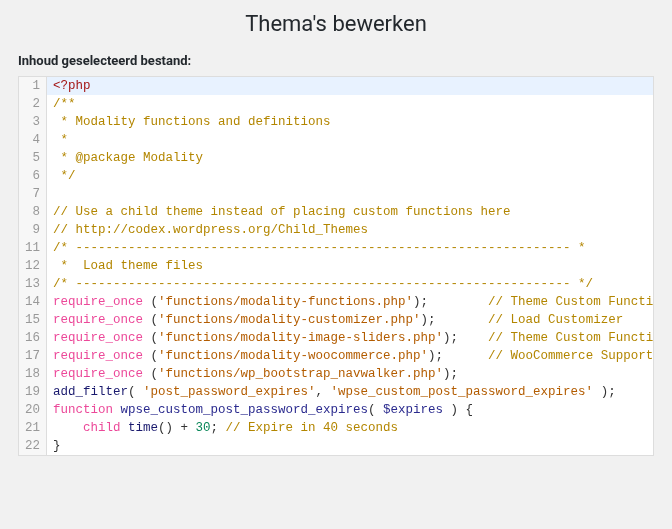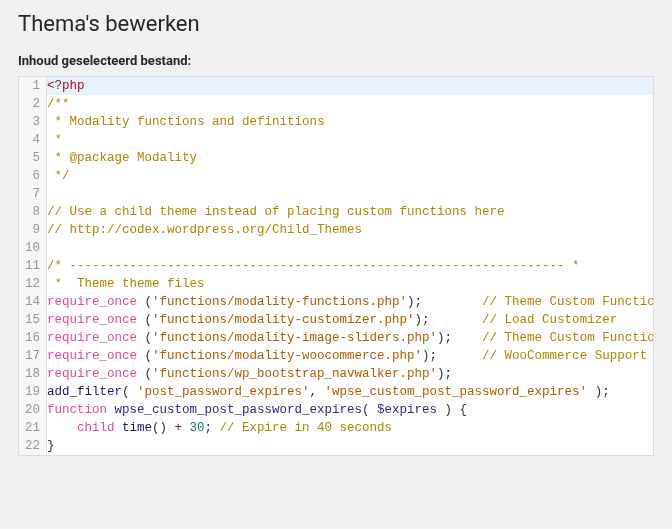--- a/index.html
+++ b/index.html
@@ -11,20 +11,21 @@
     color: #23282d;
     width: 672px;
   }
   .wrap { padding: 10px 18px 0 18px; }
   h1.page-title {
     font-size: 22px;
     font-weight: 400;
     margin: 0 0 14px 0;
     color: #23282d;
     line-height: 1.3;
+    text-align: center;
   }
   h2.sub-title {
     font-size: 17px;
     font-weight: 600;
     margin: 0 0 18px 0;
     color: #23282d;
   }
   .content-label {
     font-size: 13px;
     font-weight: 700;
@@ -50,21 +51,21 @@
     width: 28px;
     text-align: right;
     padding-right: 6px;
     color: #999;
     background: #f7f7f7;
     border-right: 1px solid #ddd;
     user-select: none;
     flex-shrink: 0;
   }
   .code-content {
-    padding-left: 0;
+    padding-left: 6px;
     flex: 1;
     overflow: hidden;
   }
   
   .tok-tag { color: #a31515; }       
   .tok-comment { color: #b38600; }   
   .tok-keyword { color: #ec4899; }   
   .tok-string { color: #b35c00; }    
   .tok-var { color: #2a2a8e; }       
   .tok-func { color: #2a2a8e; }
@@ -81,23 +82,23 @@
   <div class="code-editor" id="code-editor">
       <div class="code-line active"><div class="gutter">1</div><div class="code-content"><span class="tok-tag">&lt;?php</span></div></div>
       <div class="code-line"><div class="gutter">2</div><div class="code-content"><span class="tok-comment">/**</span></div></div>
       <div class="code-line"><div class="gutter">3</div><div class="code-content"><span class="tok-comment"> * Modality functions and definitions</span></div></div>
       <div class="code-line"><div class="gutter">4</div><div class="code-content"><span class="tok-comment"> *</span></div></div>
       <div class="code-line"><div class="gutter">5</div><div class="code-content"><span class="tok-comment"> * @package Modality</span></div></div>
       <div class="code-line"><div class="gutter">6</div><div class="code-content"><span class="tok-comment"> */</span></div></div>
       <div class="code-line"><div class="gutter">7</div><div class="code-content"><span class="tok-plain"></span></div></div>
       <div class="code-line"><div class="gutter">8</div><div class="code-content"><span class="tok-comment">// Use a child theme instead of placing custom functions here</span></div></div>
       <div class="code-line"><div class="gutter">9</div><div class="code-content"><span class="tok-comment">// http://codex.wordpress.org/Child_Themes</span></div></div>
-      <div class="code-line"><div class="gutter">10</div><div class="code-content"><span class="tok-plain"></span></div></div>
       <div class="code-line"><div class="gutter">11</div><div class="code-content"><span class="tok-comment">/* ------------------------------------------------------------------ *</span></div></div>
-      <div class="code-line"><div class="gutter">12</div><div class="code-content"><span class="tok-comment"> *  Theme theme files</span></div></div>
+      <div class="code-line"><div class="gutter">12</div><div class="code-content"><span class="tok-comment"> *  Load theme files</span></div></div>
+      <div class="code-line"><div class="gutter">13</div><div class="code-content"><span class="tok-comment">/* ------------------------------------------------------------------ */</span></div></div>
       <div class="code-line"><div class="gutter">14</div><div class="code-content"><span class="tok-keyword">require_once </span><span class="tok-plain">(</span><span class="tok-string">'functions/modality-functions.php'</span><span class="tok-plain">);        </span><span class="tok-comment">// Theme Custom Functions</span></div></div>
       <div class="code-line"><div class="gutter">15</div><div class="code-content"><span class="tok-keyword">require_once </span><span class="tok-plain">(</span><span class="tok-string">'functions/modality-customizer.php'</span><span class="tok-plain">);       </span><span class="tok-comment">// Load Customizer</span></div></div>
       <div class="code-line"><div class="gutter">16</div><div class="code-content"><span class="tok-keyword">require_once </span><span class="tok-plain">(</span><span class="tok-string">'functions/modality-image-sliders.php'</span><span class="tok-plain">);    </span><span class="tok-comment">// Theme Custom Functions</span></div></div>
       <div class="code-line"><div class="gutter">17</div><div class="code-content"><span class="tok-keyword">require_once </span><span class="tok-plain">(</span><span class="tok-string">'functions/modality-woocommerce.php'</span><span class="tok-plain">);      </span><span class="tok-comment">// WooCommerce Support</span></div></div>
       <div class="code-line"><div class="gutter">18</div><div class="code-content"><span class="tok-keyword">require_once </span><span class="tok-plain">(</span><span class="tok-string">'functions/wp_bootstrap_navwalker.php'</span><span class="tok-plain">);</span></div></div>
       <div class="code-line"><div class="gutter">19</div><div class="code-content"><span class="tok-name">add_filter</span><span class="tok-plain">( </span><span class="tok-string">'post_password_expires'</span><span class="tok-plain">, </span><span class="tok-string">'wpse_custom_post_password_expires'</span><span class="tok-plain"> );</span></div></div>
       <div class="code-line"><div class="gutter">20</div><div class="code-content"><span class="tok-keyword">function </span><span class="tok-func">wpse_custom_post_password_expires</span><span class="tok-plain">( </span><span class="tok-var">$expires</span><span class="tok-plain"> ) {</span></div></div>
       <div class="code-line"><div class="gutter">21</div><div class="code-content"><span class="tok-plain">    </span><span class="tok-keyword">child </span><span class="tok-name">time</span><span class="tok-plain">() + </span><span class="tok-num">30</span><span class="tok-plain">; </span><span class="tok-comment">// Expire in 40 seconds</span></div></div>
       <div class="code-line"><div class="gutter">22</div><div class="code-content"><span class="tok-plain">}</span></div></div>
     </div>

